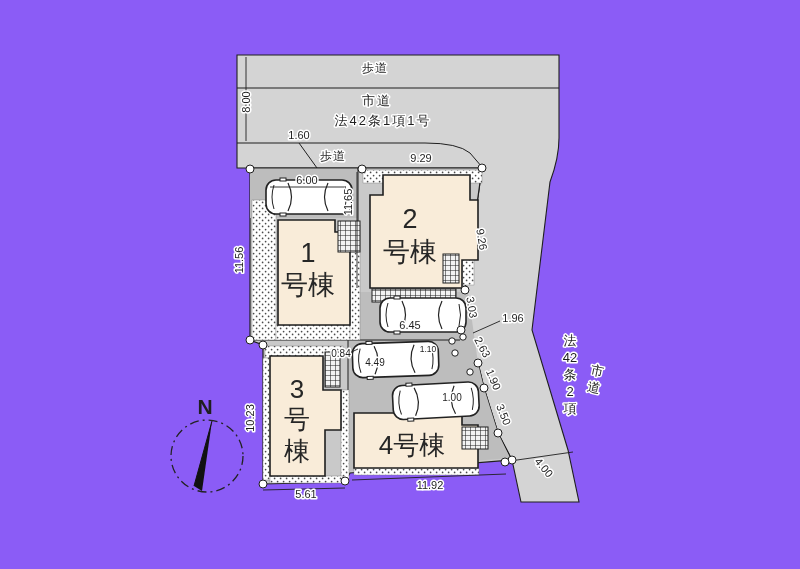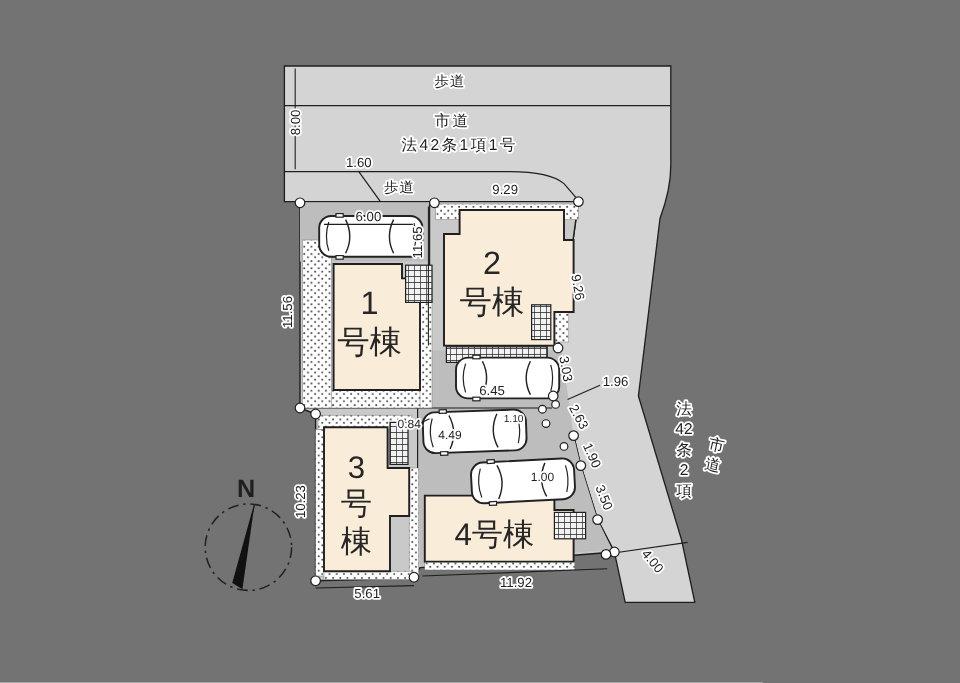--- a/index.html
+++ b/index.html
@@ -1,16 +1,16 @@
 <!DOCTYPE html>
 <html><head>
 <meta charset="utf-8">
 <style>
   html,body{margin:0;padding:0;background:#ffffff;}
-  .stage{position:relative;width:800px;height:569px;background:#737373;overflow:hidden;}
+  .stage{position:relative;width:800px;height:569px;background:#8b5cf6;overflow:hidden;}
   svg{display:block;}
   text{font-family:"Liberation Sans","DejaVu Sans",sans-serif;fill:#1f1f1f;}
   .lbl{paint-order:stroke;stroke:#ffffff;stroke-width:3px;stroke-linejoin:round;}
   .dim{font-size:11px;}
   .dim-s{font-size:10px;}
   .dim-xs{font-size:8.5px;}
   .road-t{font-size:13px;letter-spacing:2px;}
   .walk-t{font-size:12px;letter-spacing:1px;}
   .vroad-t{font-size:13px;}
   .bldg{font-size:27px;fill:#262626;}

